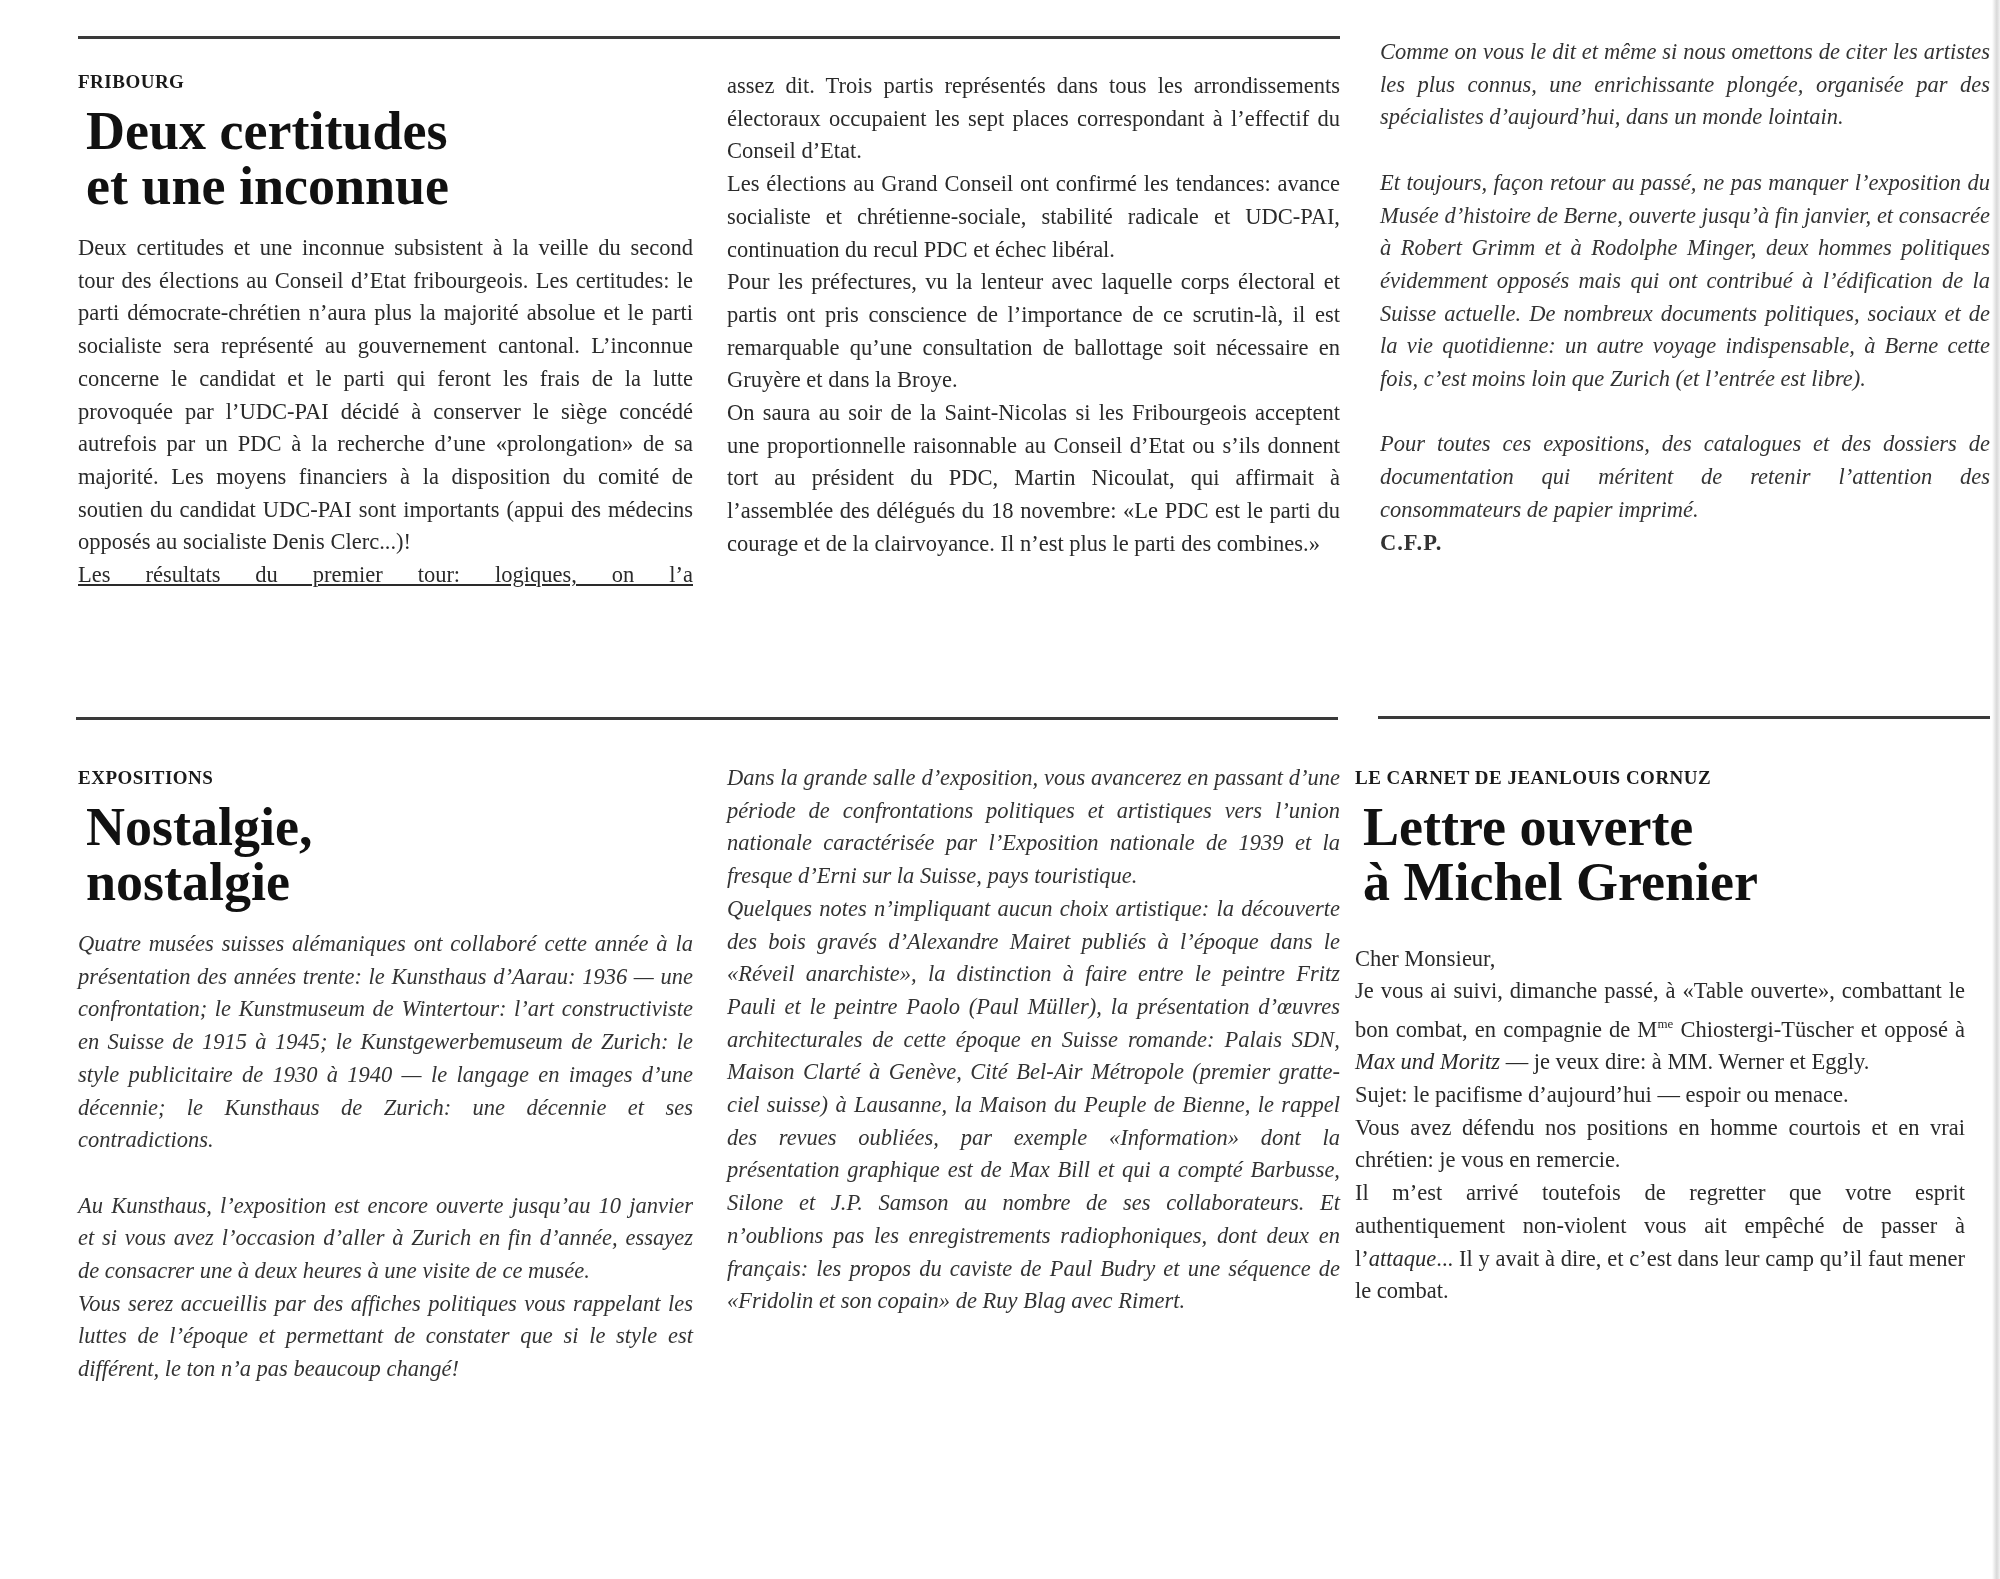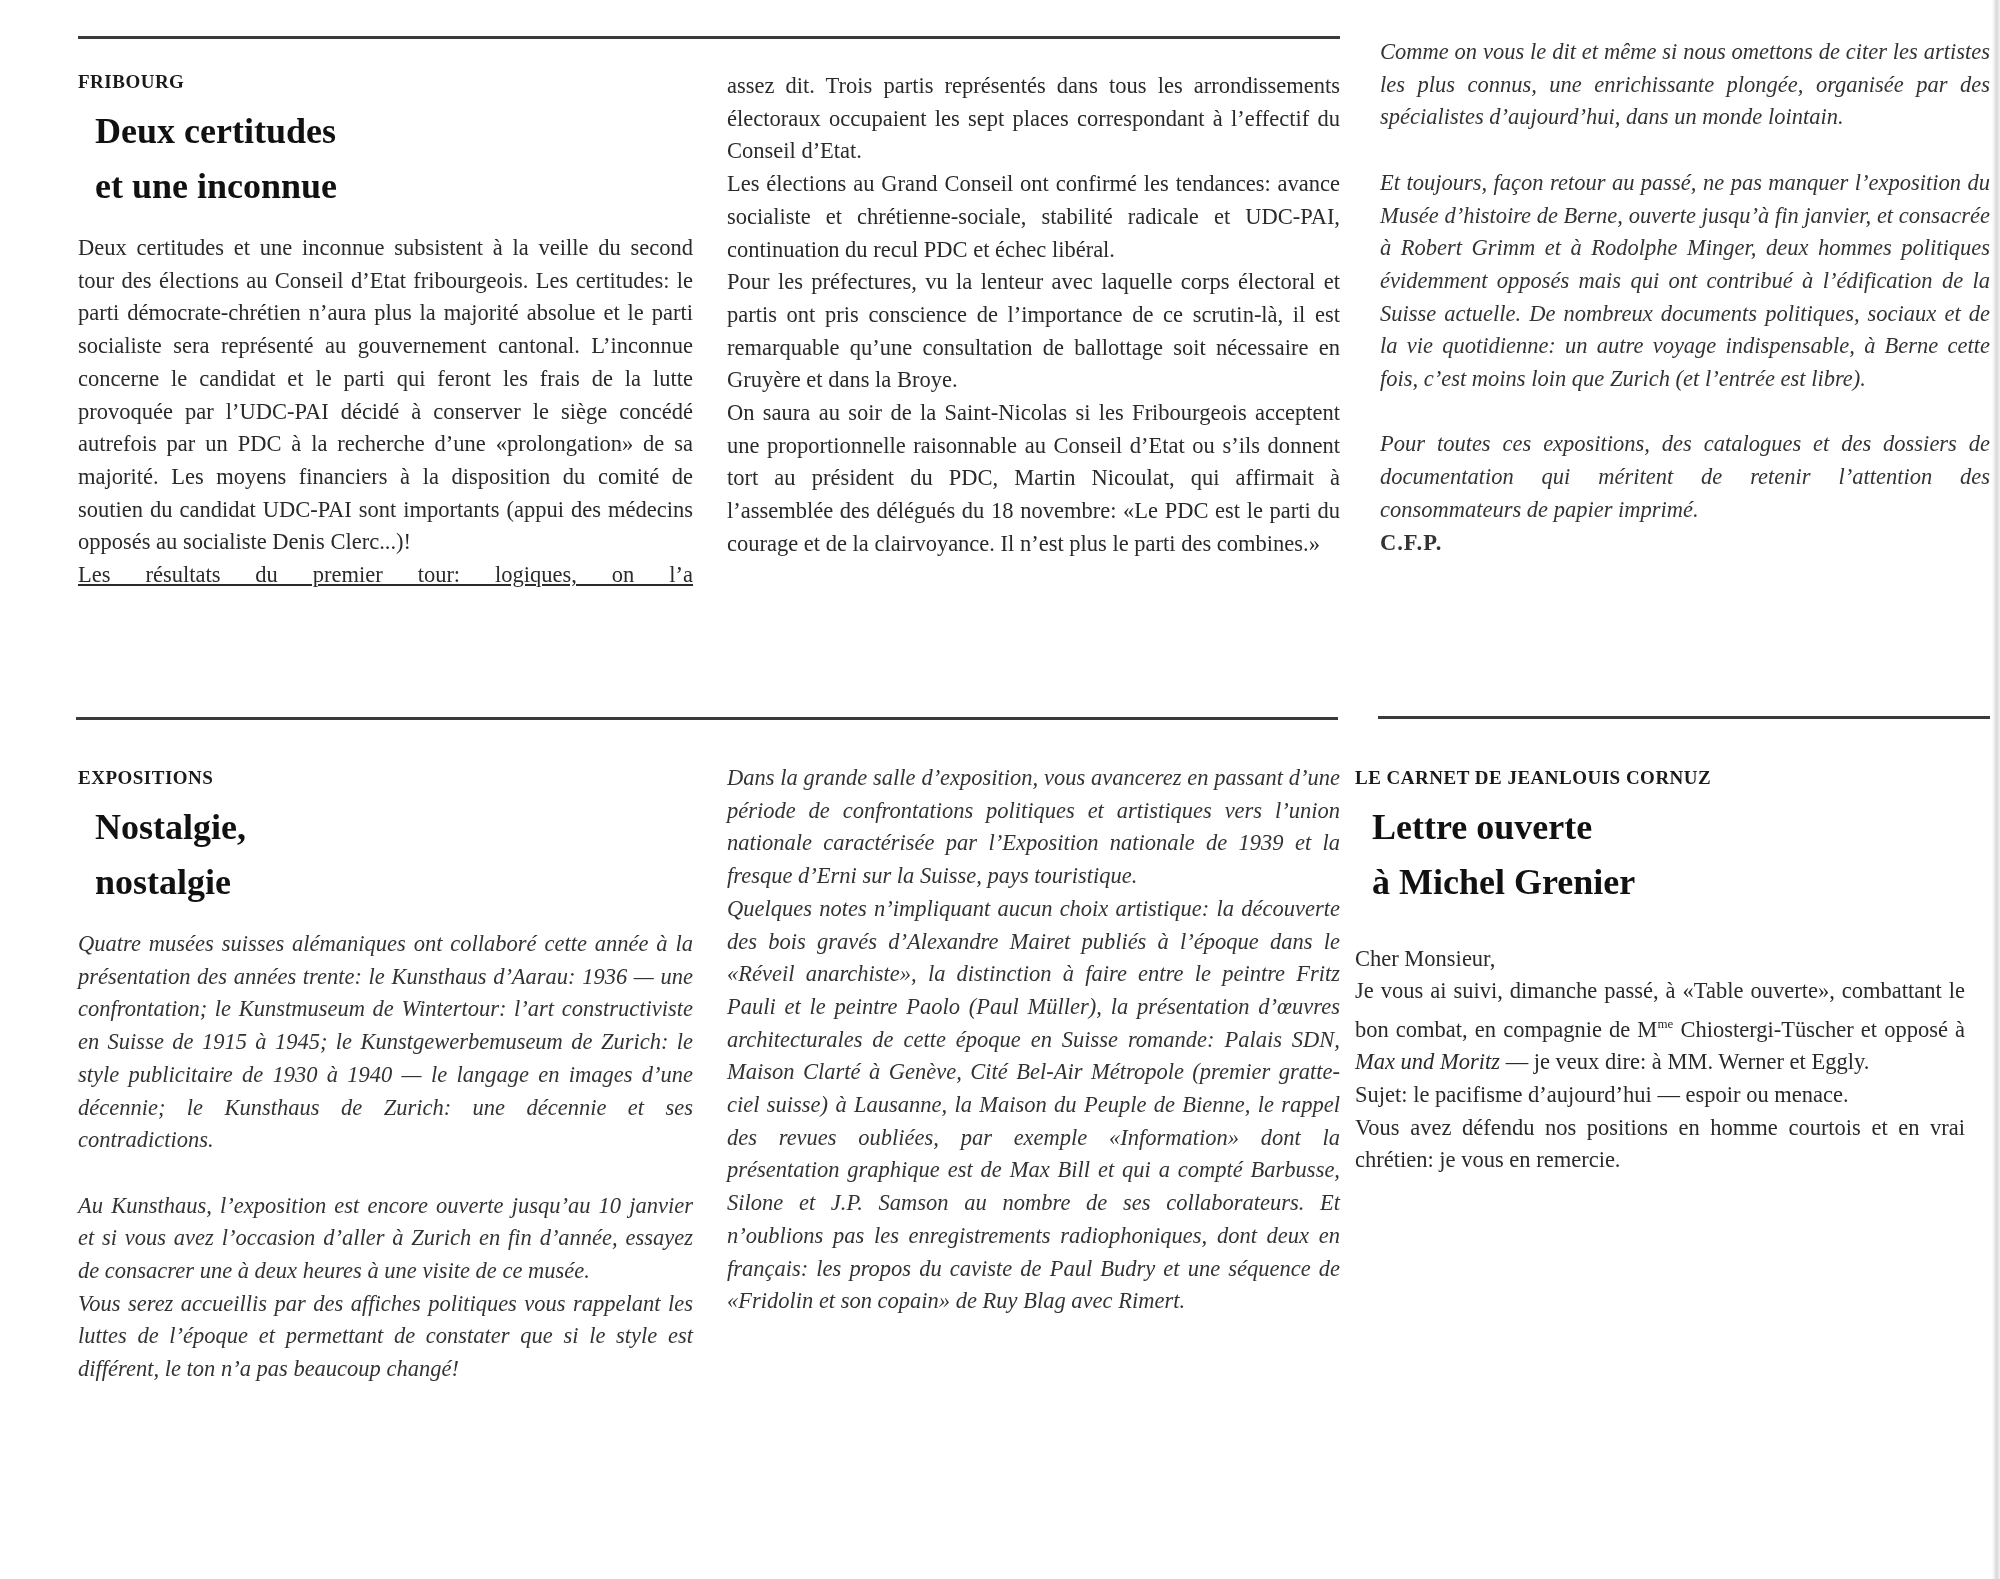--- a/index.html
+++ b/index.html
@@ -10,21 +10,21 @@
     }
     .rule { position:absolute; height:3px; background:#3a3a3a; }
     .col { position:absolute; }
     .kicker {
       font-family:"Liberation Serif", serif; font-weight:bold;
       font-size:19px; letter-spacing:0.5px; color:#1a1a1a;
       text-transform:uppercase; margin:0; line-height:24px;
     }
     .headline {
       font-family:"Liberation Serif", serif; font-weight:bold;
-      font-size:36px; line-height:55px; color:#111; margin:10px 0 18px 17px;
+      font-size:54px; line-height:55px; color:#111; margin:10px 0 18px 8px;
     }
     .body p {
       margin:0; font-size:22.5px; line-height:32.7px; text-align:justify;
       hyphens:manual;
     }
     .body p.gap { margin-top:32.7px; }
     .italic p, p.italic { font-style:italic; color:#333; }
     .sig { text-align:left; font-weight:bold; font-style:normal !important; letter-spacing:1px; }
     em { font-style:italic; }
     .edge {
@@ -87,16 +87,17 @@
   <div class="kicker">LE CARNET DE JEANLOUIS CORNUZ</div>
   <h1 class="headline">
     <span>Lettre ouverte</span><br>
     <span>à Michel Grenier</span>
   </h1>
   <div class="body">
     <p class="gap">Cher Monsieur,</p>
     <p><span>Je vous ai suivi, dimanche passé, à «Table ouverte», combattant le bon combat, en compagnie de M</span><sup style="font-size:13px;">me</sup><span> Chiostergi-Tüscher et opposé à </span><em>Max und Moritz</em><span> — je veux dire: à MM. Werner et Eggly.</span></p>
     <p>Sujet: le pacifisme d’aujourd’hui — espoir ou menace.</p>
     <p>Vous avez défendu nos positions en homme courtois et en vrai chrétien: je vous en remercie.</p>
+    <p><span>Il m’est arrivé toutefois de regretter que votre esprit authentiquement non-violent vous ait empêché de passer à l’</span><em>attaque</em><span>... Il y avait à dire, et c’est dans leur camp qu’il faut mener le combat.</span></p>
   </div>
 </div>
 
 <div class="edge"></div>
 
 </body></html>

